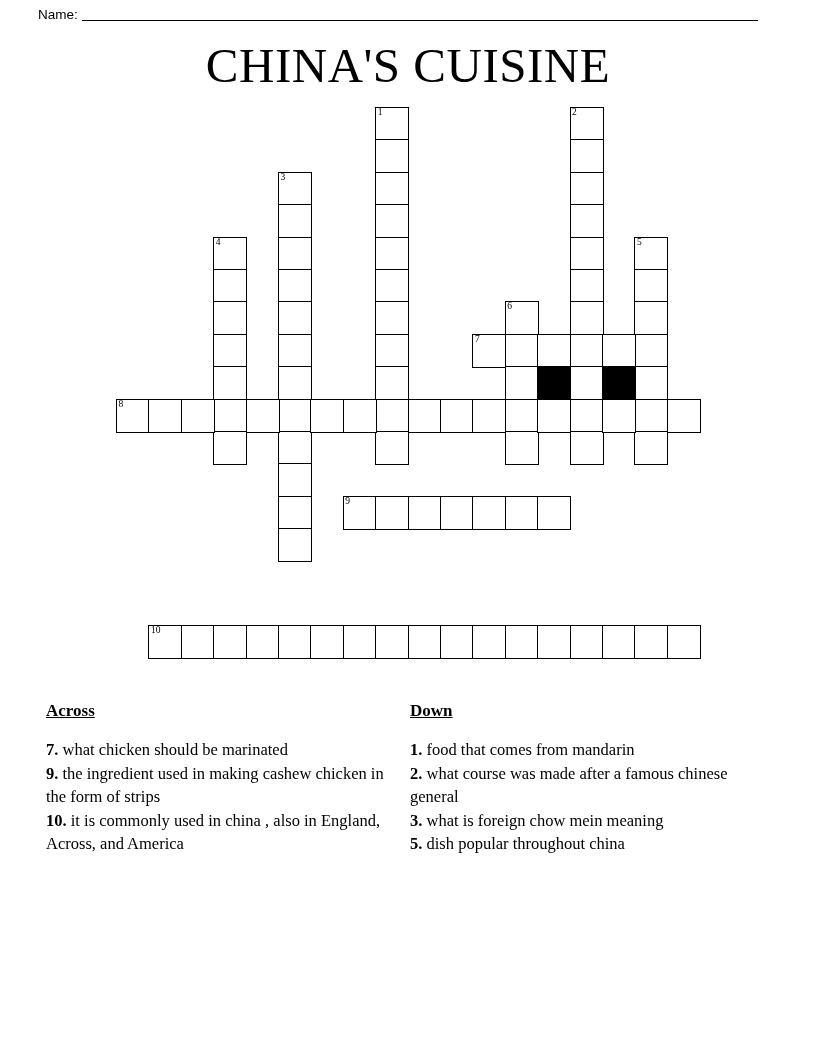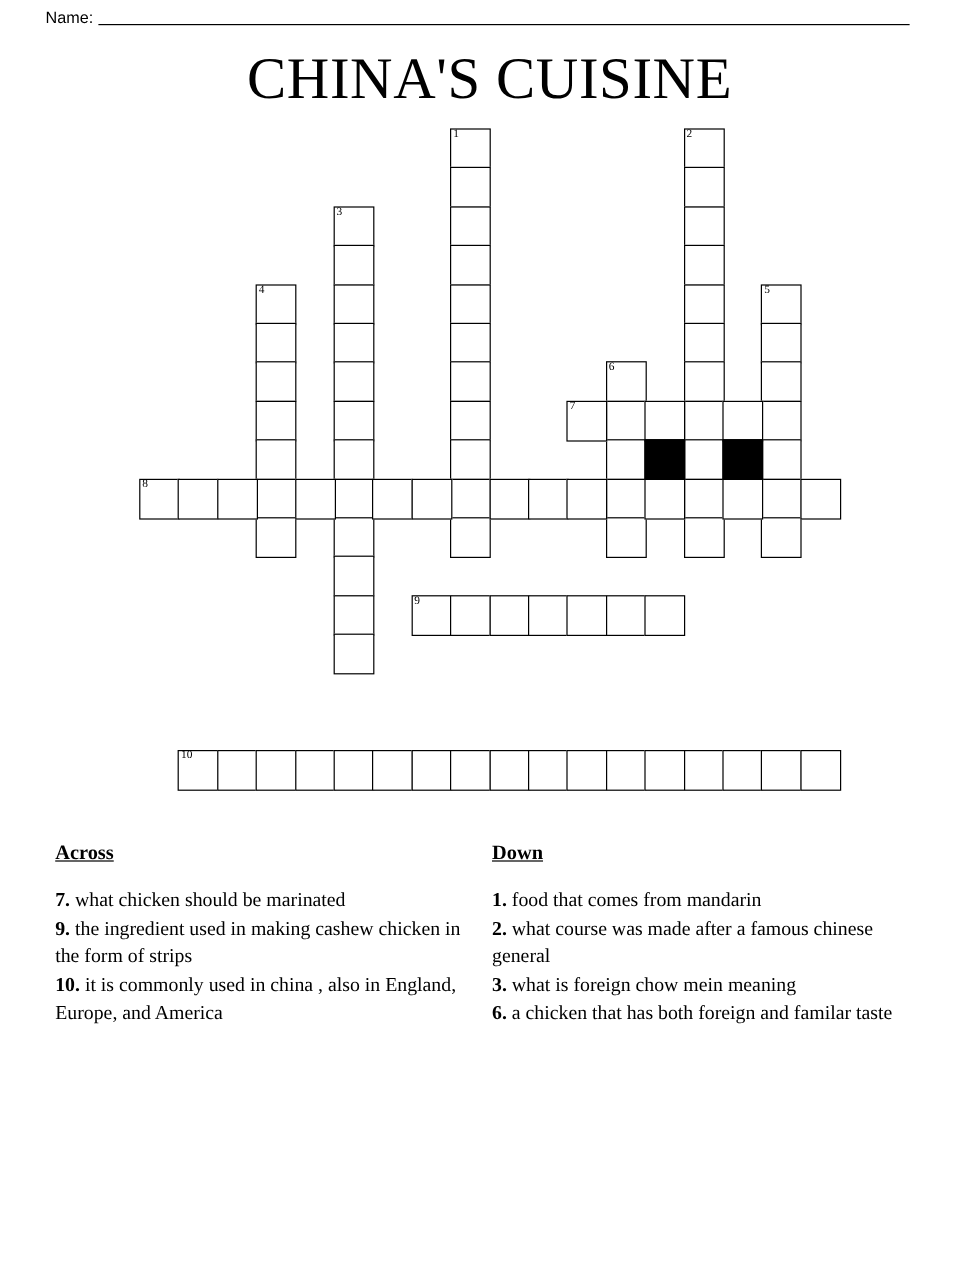--- a/index.html
+++ b/index.html
@@ -246,25 +246,25 @@
     <div class="cell black" style="left: 537.2px; top: 366.2px; width: 34px; height: 34px;"></div>
     <div class="cell black" style="left: 602px; top: 366.2px; width: 34px; height: 34px;"></div>
   </div>
 
 <div id="clues">
   <div class="clue-col across">
     <div class="clue-heading">Across</div>
     <div id="across-list">
         <p class="clue-item"><span class="clue-num">7.</span><span class="clue-text"> what chicken should be marinated</span></p>
         <p class="clue-item"><span class="clue-num">9.</span><span class="clue-text"> the ingredient used in making cashew chicken in the form of strips</span></p>
-        <p class="clue-item"><span class="clue-num">10.</span><span class="clue-text"> it is commonly used in china , also in England, Europe, and America</span></p>
+        <p class="clue-item"><span class="clue-num">10.</span><span class="clue-text"> it is commonly used in china , also in England, Across, and America</span></p>
       </div>
   </div>
   <div class="clue-col down">
     <div class="clue-heading">Down</div>
     <div id="down-list">
         <p class="clue-item"><span class="clue-num">1.</span><span class="clue-text"> food that comes from mandarin</span></p>
         <p class="clue-item"><span class="clue-num">2.</span><span class="clue-text"> what course was made after a famous chinese general</span></p>
         <p class="clue-item"><span class="clue-num">3.</span><span class="clue-text"> what is foreign chow mein meaning</span></p>
-        <p class="clue-item"><span class="clue-num">6.</span><span class="clue-text"> a chicken that has both foreign and familar taste</span></p>
+        <p class="clue-item"><span class="clue-num">5.</span><span class="clue-text"> dish popular throughout china</span></p>
       </div>
   </div>
 </div>
 
 </body></html>

